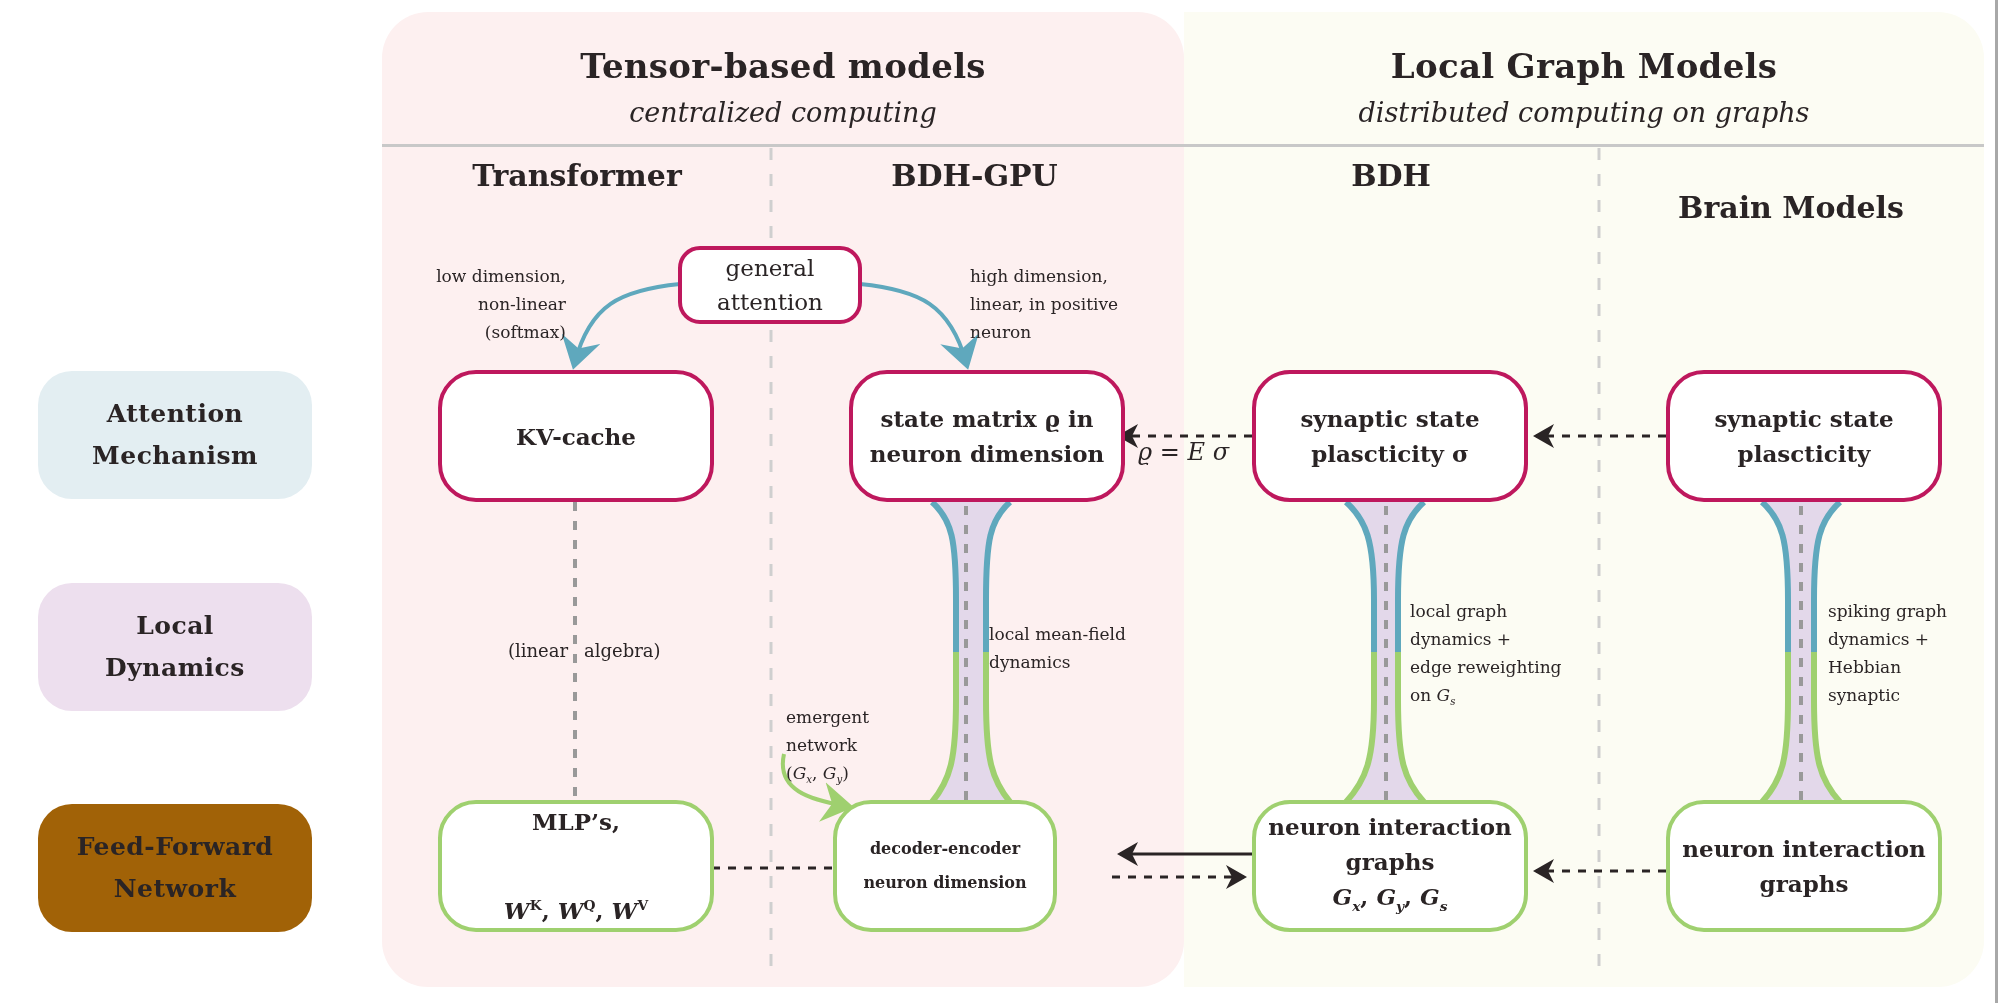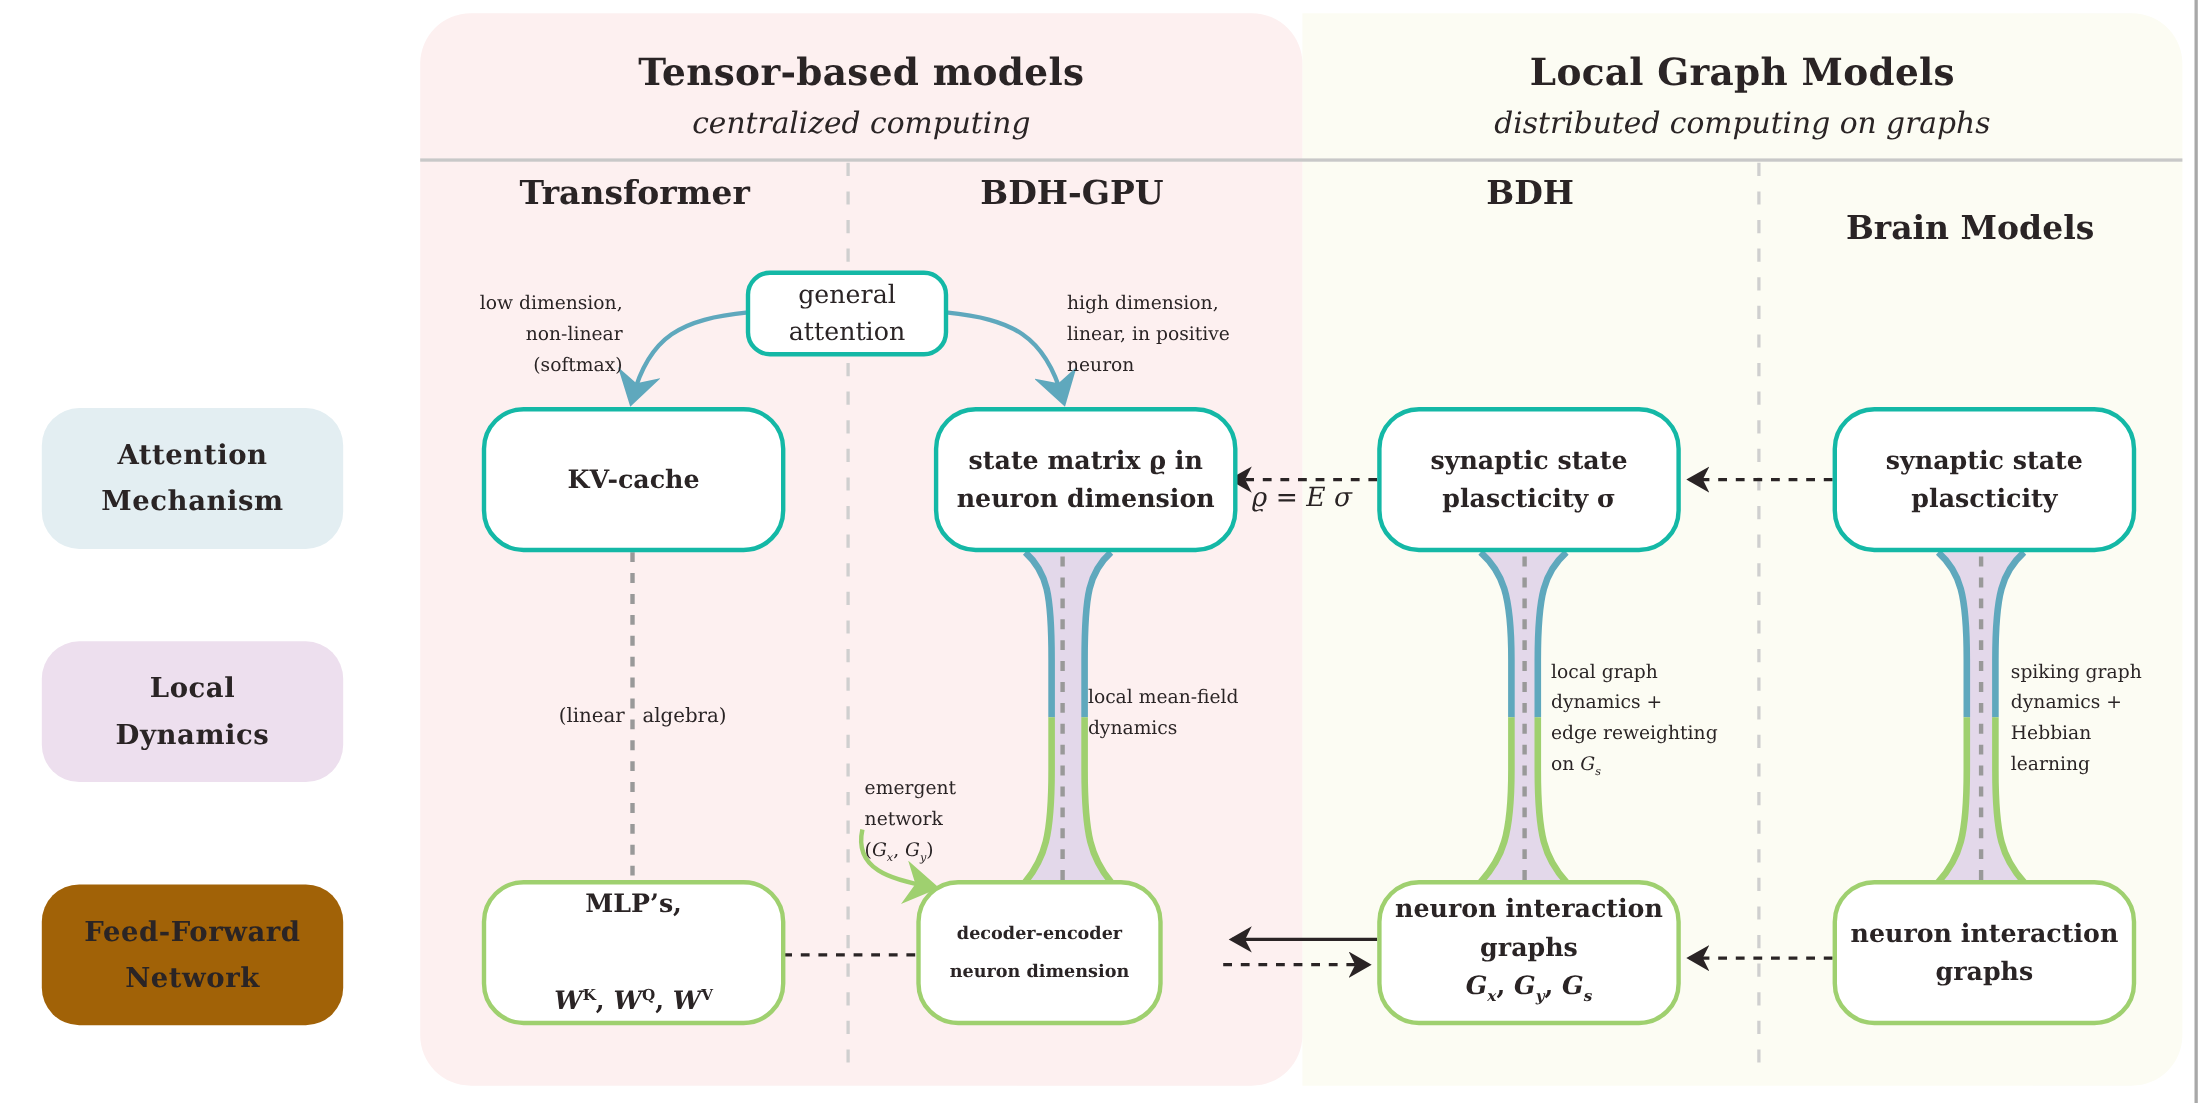--- a/index.html
+++ b/index.html
@@ -12,21 +12,21 @@
   .hrule { position:absolute; left:382px; top:144px; width:1602px; height:3px; background:#c8c8c8; }
   .sect-title { position:absolute; text-align:center; font-weight:bold; font-size:34px; letter-spacing:0.3px; }
   .sect-sub { position:absolute; text-align:center; font-style:italic; font-size:27px; }
   .col-title { position:absolute; text-align:center; font-weight:bold; font-size:30px; }
   .rowlab { position:absolute; left:38px; width:274px; height:128px; border-radius:34px;
             display:flex; align-items:center; justify-content:center; text-align:center;
             font-weight:bold; font-size:25px; line-height:42px; letter-spacing:0.5px; }
   .node { position:absolute; background:#ffffff; border-radius:38px; box-sizing:border-box;
           display:flex; flex-direction:column; align-items:center; justify-content:center;
           text-align:center; font-size:23px; line-height:35px; }
-  .node.blue { border:4px solid #14b8a6; }
+  .node.blue { border:4px solid #be185d; }
   .node.green { border:4px solid #9fd06f; }
   .node.bold { font-weight:bold; }
   .lbl { position:absolute; font-size:17px; line-height:28px; }
   .lbl.right { text-align:right; }
   .math { font-style:italic; font-family:"DejaVu Serif","Liberation Serif",serif; }
   sup, sub { font-size:60%; }
   svg.overlay { position:absolute; left:0; top:0; width:2000px; height:1003px; pointer-events:none; }
 </style>
 </head>
 <body>
@@ -199,14 +199,14 @@
   <div>local graph</div>
   <div>dynamics +</div>
   <div>edge reweighting</div>
   <div><span>on </span><span class="math">G</span><sub class="math">s</sub></div>
 </div>
 
 <div class="lbl" style="left:1828px;top:597px;width:160px;">
   <div>spiking graph</div>
   <div>dynamics +</div>
   <div>Hebbian</div>
-  <div>learning</div>
+  <div>synaptic</div>
 </div>
 
 </body></html>

